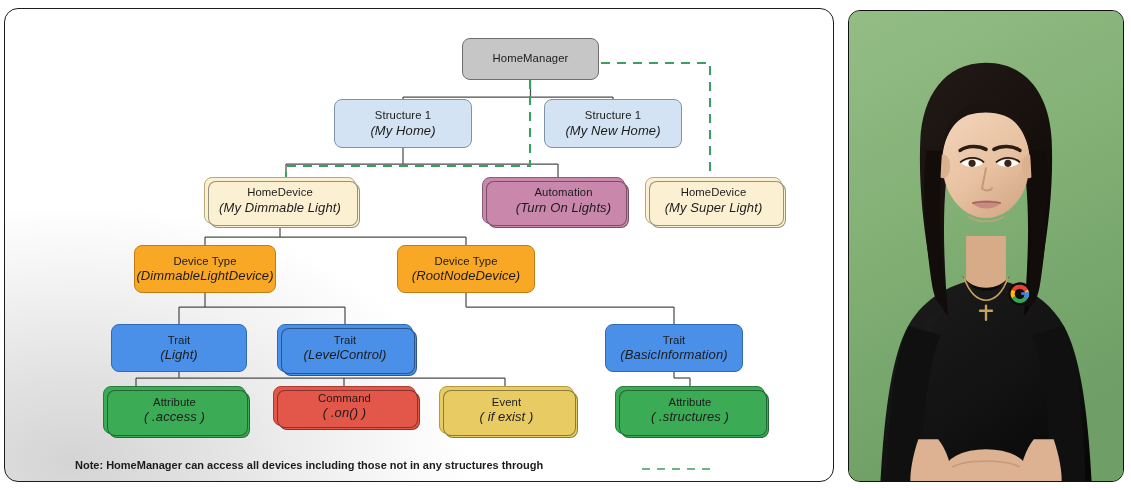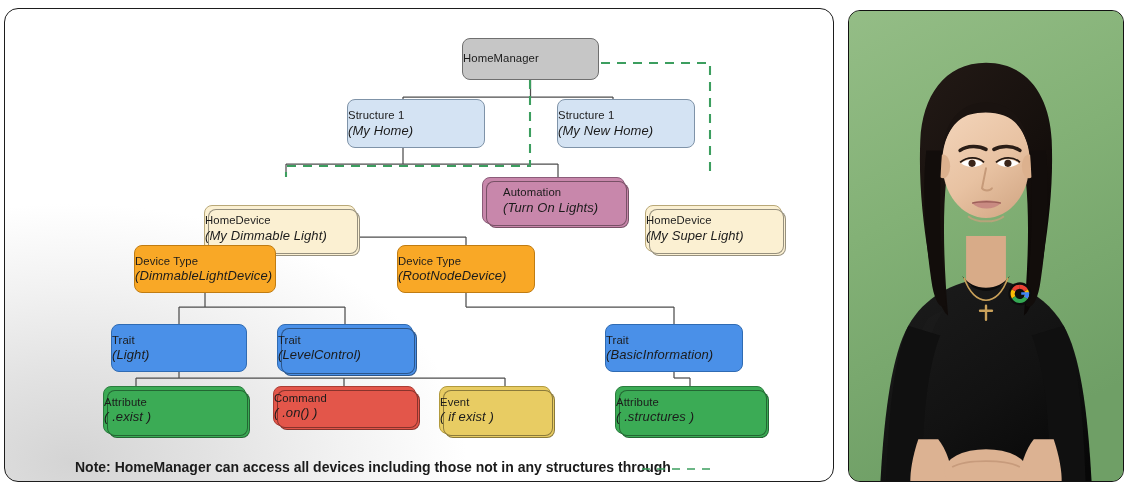--- a/index.html
+++ b/index.html
@@ -47,21 +47,21 @@
     pointer-events: none;
   }
 
   
   .node {
     position: absolute;
     box-sizing: border-box;
     border-radius: 8px;
     display: flex;
     flex-direction: column;
-    align-items: flex-start;
+    align-items: center;
     justify-content: center;
     text-align: center;
     line-height: 1.18;
     color: #1b1b1b;
     z-index: 3;
     letter-spacing: 0.1px;
   }
   .node .ttl { font-size: 11.3px; }
   .node .sub { font-size: 13px; font-style: italic; }
 
@@ -80,35 +80,35 @@
     border: 1px solid rgba(0,0,0,0.40);
   }
   .stack::after {
     left: 2.5px; top: 2.5px; right: -2.5px; bottom: -2.5px;
     background: inherit;
     border: 1px solid rgba(0,0,0,0.40);
   }
 
   
   .c-gray   { background:#c6c6c6; border:1px solid #6f6f6f; }
-  .c-blue   { background:#d4e3f3; border:1px solid #7f93a8;margin-left:13px; }
-  .c-cream  { background:#fbf0d2; border:1px solid #b9a878;margin-top:28px; }
+  .c-blue   { background:#d4e3f3; border:1px solid #7f93a8; }
+  .c-cream  { background:#fbf0d2; border:1px solid #b9a878; }
   .c-purple { background:#c887ab; border:1px solid #8c5c79; }
   .c-orange { background:#f9a826; border:1px solid #c07c12; }
   .c-bblue  { background:#4a90e8; border:1px solid #2f6bb3; }
   .c-green  { background:#3bab55; border:1px solid #2a7d3e; }
   .c-red    { background:#e3564a; border:1px solid #ab3d34; }
   .c-yellow { background:#e8cc63; border:1px solid #b29a3d; }
 
   
   #note {
     position: absolute;
     left: 70px;
     top: 450px;
-    font-size: 14px;
+    font-size: 11px;
     font-weight: bold;
     color: #1b1b1b;
     white-space: nowrap;
     z-index: 4;
   }
   #note-legend {
     position: absolute;
     left: 637px;
     top: 459px;
     width: 70px;
@@ -225,27 +225,27 @@
           <div class="node c-bblue stack" style="left: 272px; top: 315px; width: 136px; height: 48px;">
             <div class="ttl">Trait</div>
             <div class="sub">(LevelControl)</div>
           </div>
           <div class="node c-bblue" style="left: 600px; top: 315px; width: 138px; height: 48px;">
             <div class="ttl">Trait</div>
             <div class="sub">(BasicInformation)</div>
           </div>
           <div class="node c-green stack" style="left: 98px; top: 377px; width: 143px; height: 48px;">
             <div class="ttl">Attribute</div>
-            <div class="sub">( .exist )</div>
+            <div class="sub">( .access )</div>
           </div>
           <div class="node c-red stack" style="left: 268px; top: 377px; width: 143px; height: 40px;">
             <div class="ttl">Command</div>
             <div class="sub">( .on() )</div>
           </div>
-          <div class="node c-yellow stack" style="left: 434px; top: 377px; width: 112px; height: 48px;">
+          <div class="node c-yellow stack" style="left: 434px; top: 377px; width: 135px; height: 48px;">
             <div class="ttl">Event</div>
             <div class="sub">( if exist )</div>
           </div>
           <div class="node c-green stack" style="left: 610px; top: 377px; width: 150px; height: 48px;">
             <div class="ttl">Attribute</div>
             <div class="sub">( .structures )</div>
           </div>
         </div>
 
       <div id="note">Note: HomeManager can access all devices including those not in any structures through</div>

